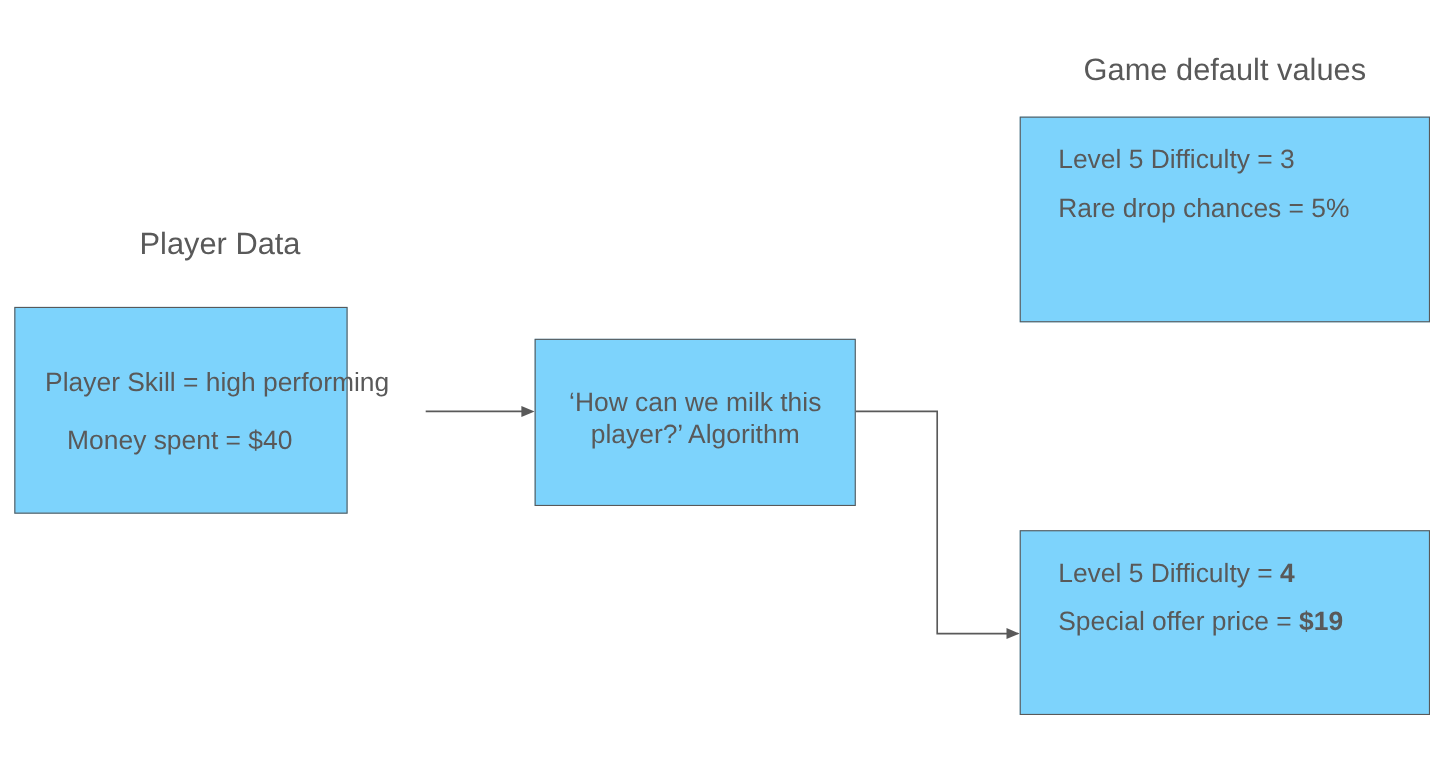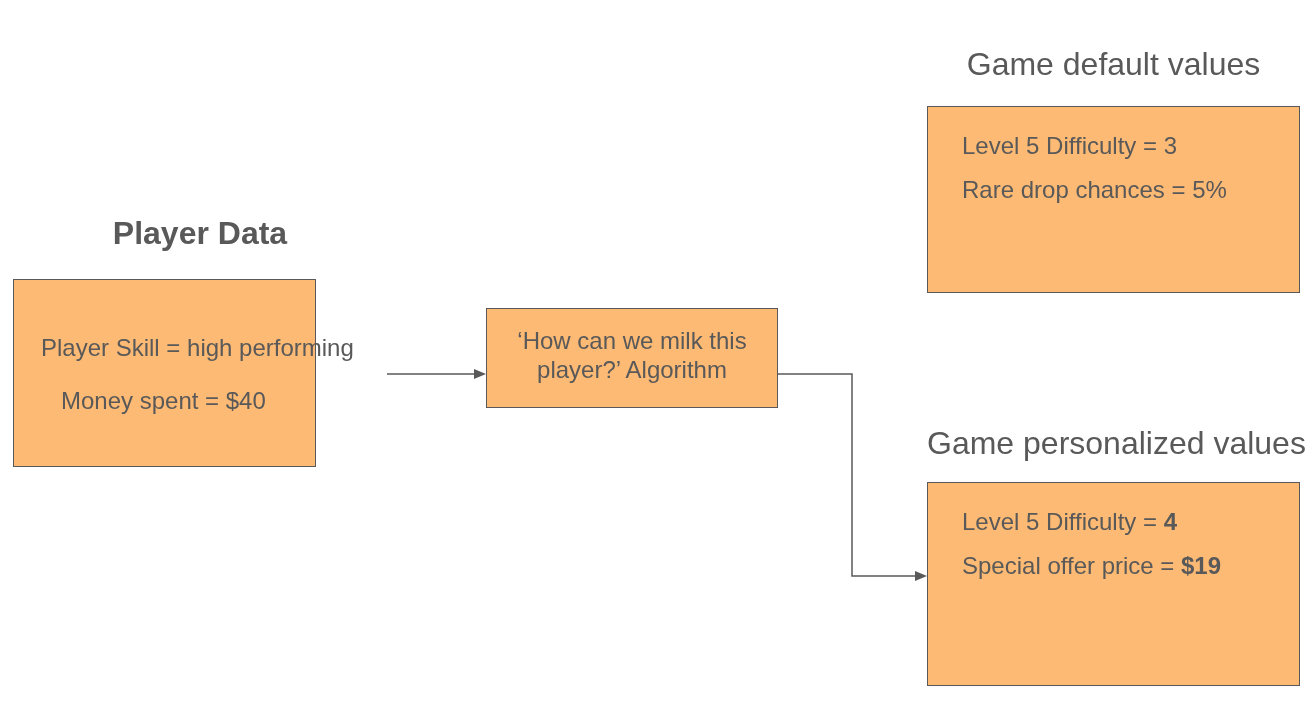--- a/index.html
+++ b/index.html
@@ -17,59 +17,59 @@
   }
   .connectors {
     position: absolute;
     left: 0; top: 0;
     width: 1316px; height: 702px;
     pointer-events: none;
   }
   .diagram-title {
     position: absolute;
     text-align: center;
-    font-size: 32px;
+    font-size: 28px;
     line-height: 34px;
     color: #595959;
     white-space: nowrap;
   }
-  .title-player       { left: 13px;  top: 216px; width: 374px; font-weight: bold; }
+  .title-player       { left: 13px;  top: 205px; width: 374px; }
   .title-default      { left: 927px; top: 47px;  width: 373px; }
   .title-personalized { left: 927px; top: 426px; width: 373px; }
 
   .box {
     position: absolute;
-    background: #fdba74;
+    background: #7dd3fc;
     border: 1.5px solid #595959;
   }
   .box p {
     position: absolute;
     font-size: 24px;
     line-height: 28px;
     white-space: nowrap;
   }
   .box-player { left: 13px; top: 279px; width: 303px; height: 188px; }
   .box-player p { left: 27px; }
   .box-player p:nth-of-type(1) { top: 54px; }
   .box-player p:nth-of-type(2) { top: 107px; margin-left: 20px; }
 
   .box-algorithm {
-    left: 486px; top: 308px; width: 292px; height: 100px;
+    left: 486px; top: 308px; width: 292px; height: 152px;
     display: flex; align-items: center; justify-content: center;
   }
   .box-algorithm .algo-label {
     max-width: 245px;
     text-align: center;
     font-size: 24px;
     line-height: 29px;
     margin-top: -6px;
   }
 
   .box-default      { left: 927px; top: 106px; width: 373px; height: 187px; }
-  .box-personalized { left: 927px; top: 482px; width: 373px; height: 204px; }
+  .box-personalized { left: 927px; top: 482px; width: 373px; height: 168px; }
   .box-default p, .box-personalized p { left: 34px; }
   .box-default p:nth-of-type(1), .box-personalized p:nth-of-type(1) { top: 25px; }
   .box-default p:nth-of-type(2), .box-personalized p:nth-of-type(2) { top: 69px; }
   .box-default p:nth-of-type(3), .box-personalized p:nth-of-type(3) { top: 114px; }
 
   .bold-value { font-weight: bold; }
 </style>
 </head>
 <body>
 
@@ -97,20 +97,19 @@
     <div class="algo-label">‘How can we milk this player?’ Algorithm</div>
   </div>
 
   <div class="diagram-title title-default">Game default values</div>
 
   <div class="box box-default">
     <p><span>Level 5 Difficulty = </span><span>3</span></p>
     <p><span>Rare drop chances = </span><span>5%</span></p>
   </div>
 
-  <div class="diagram-title title-personalized">Game personalized values</div>
 
   <div class="box box-personalized">
     <p><span>Level 5 Difficulty = </span><span class="bold-value">4</span></p>
     <p><span>Special offer price = </span><span class="bold-value">$19</span></p>
   </div>
 
 </div>
 
 </body></html>

